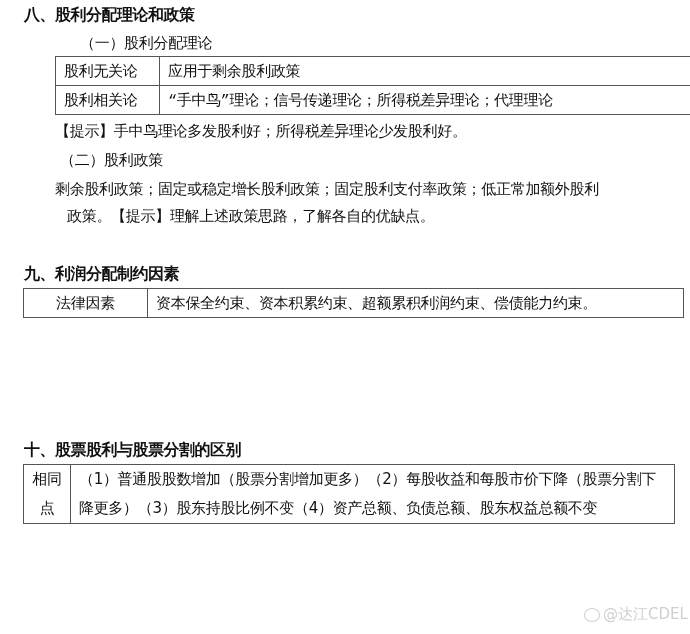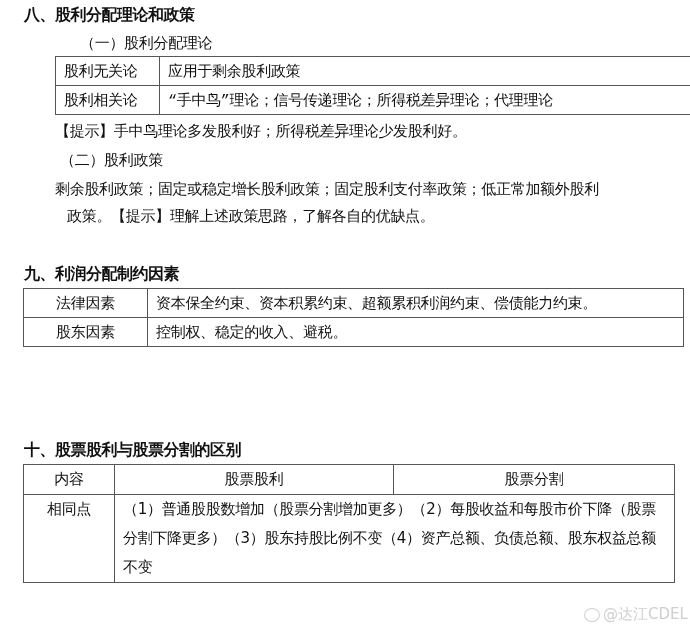--- a/index.html
+++ b/index.html
@@ -55,36 +55,27 @@
 <div class="abs h2" style="left:24px; top:206px;margin-left:43px;">政策。【提示】理解上述政策思路，了解各自的优缺点。</div>
 
 <div class="abs h1" style="left:24px; top:264px;">九、利润分配制约因素</div>
 
 <table class="t2" style="left:23px; top:288px; width:661px;">
   <tbody>
       <tr>
     <td class="center" style="width:107px;">法律因素</td>
     <td>资本保全约束、资本积累约束、超额累积利润约束、偿债能力约束。</td>
   </tr>
-  <tr>
-    <td class="center">股东因素</td>
-    <td>控制权、稳定的收入、避税。</td>
-  </tr>
 </tbody>
   </table>
 
 <div class="abs h1" style="left:24px; top:440px;">十、股票股利与股票分割的区别</div>
 
 <table class="t3" style="left:23px; top:464px; width:652px;">
   <tbody>
-      <tr>
-    <td class="center" style="width:74px;">内容</td>
-    <td class="center" style="width:262px;">股票股利</td>
-    <td class="center">股票分割</td>
-  </tr>
   <tr>
     <td class="center">相同点</td>
     <td colspan="2">（1）普通股股数增加（股票分割增加更多）（2）每股收益和每股市价下降（股票分割下降更多）（3）股东持股比例不变（4）资产总额、负债总额、股东权益总额不变</td>
   </tr>
 </tbody>
   </table>
 
 <div class="watermark">
   <span class="wm-icon"></span><span>@达江CDEL</span>
 </div>

